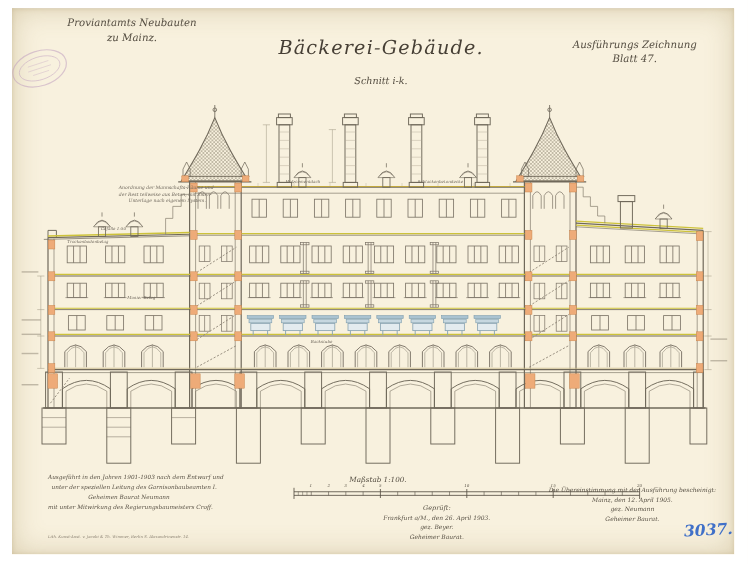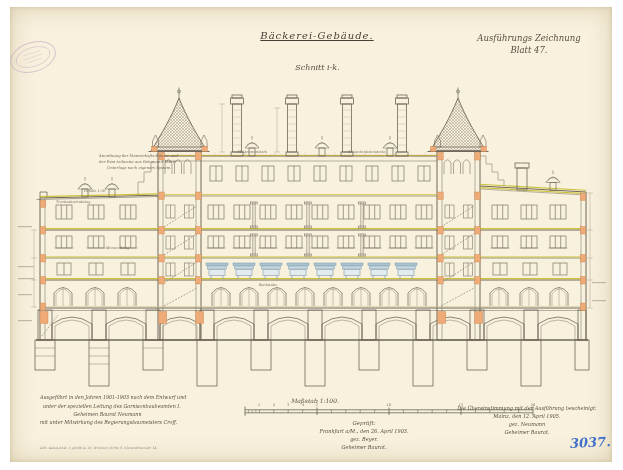--- a/index.html
+++ b/index.html
@@ -4,21 +4,21 @@
 <style>
   html,body{margin:0;padding:0;background:#ffffff;width:623px;height:470px;overflow:hidden;}
   .page{position:absolute;inset:0;width:623px;height:470px;background:#fff;font-family:"DejaVu Serif",serif;}
   .paper{position:absolute;left:10px;top:7px;width:602px;height:455px;background:#f8f1de;
          box-shadow:inset 0 0 24px rgba(150,125,70,.30), inset 0 0 4px rgba(150,125,70,.28);}
   svg.draw{position:absolute;left:0;top:0;width:623px;height:470px;}
   .t{position:absolute;color:#575044;font-style:italic;white-space:nowrap;}
   .ctr{text-align:center;}
   .micro{font-size:6px;transform:scale(.57);transform-origin:left top;color:#6e675c;}
   .tick{font-size:6px;transform:scale(.57);transform-origin:center top;width:12px;text-align:center;color:#5d564a;}
-  .title{font-size:10px;letter-spacing:1px;color:#463f35;text-decoration:underline;}
+  .title{font-size:16px;letter-spacing:1px;color:#463f35;}
   .sub{font-size:8px;color:#544d41;text-align:center;}
   .hdr{font-size:8.5px;line-height:11.5px;color:#554e42;}
   .blk60{transform:scale(.6);transform-origin:50% 0;}
   .blk60l{transform:scale(.6);transform-origin:left top;}
   .exec{font-size:8px;line-height:13.5px;width:225px;color:#564f43;}
   .appr{font-size:8.3px;line-height:13.2px;color:#564f43;}
   .archive{font-size:13px;color:#4070c8;transform:rotate(-3deg);font-weight:bold;}
 </style>
 </head>
 <body>
@@ -368,20 +368,24 @@
     </g>
 
     <g stroke="#575044" fill="none">
       <path d="M245,409.8 H533 M245,412.8 H533" stroke-width="0.7"></path>
       <path d="M245,406.5 V415.8 M533,406.5 V415.8 M317,407.5 V415 M389,407.5 V415 M461,407.5 V415" stroke-width="0.7"></path>
       <path d="M259.4,409.8 V412.8 M273.8,409.8 V412.8 M288.2,409.8 V412.8 M302.6,409.8 V412.8 M331.4,409.8 V412.8 M345.8,409.8 V412.8 M360.2,409.8 V412.8 M374.6,409.8 V412.8 M403.4,409.8 V412.8 M417.8,409.8 V412.8 M432.2,409.8 V412.8 M446.6,409.8 V412.8 M475.4,409.8 V412.8 M489.8,409.8 V412.8 M504.2,409.8 V412.8 M518.6,409.8 V412.8" stroke-width="0.5"></path>
       <path d="M248.6,409.8 V412.8 M252.2,409.8 V412.8 M255.8,409.8 V412.8" stroke-width="0.4"></path>
     </g>
   </svg>
 
+  <div class="t hdr ctr" style="left:52px;top:15px;width:116px;">
+    <div>Proviantamts Neubauten</div>
+    <div>zu Mainz.</div>
+  </div>
   <div class="t title ctr" style="left:232px;top:30px;width:170px;">Bäckerei-Gebäude.</div>
   <div class="t sub ctr" style="left:270px;top:63px;width:95px;">Schnitt i-k.</div>
   <div class="t hdr ctr" style="left:470px;top:33px;width:118px;">
     <div>Ausführungs Zeichnung</div>
     <div>Blatt 47.</div>
   </div>
 
   <div class="t" style="left:99px;top:154px;width:140px;font-size:6.6px;line-height:9.6px;transform:scale(.58);transform-origin:left top;color:#6e675c;">
     <div>Anordnung der Mannschafts-Räume und</div>
     <div>der Rest teilweise aus Beton, mit Eisen-</div>

